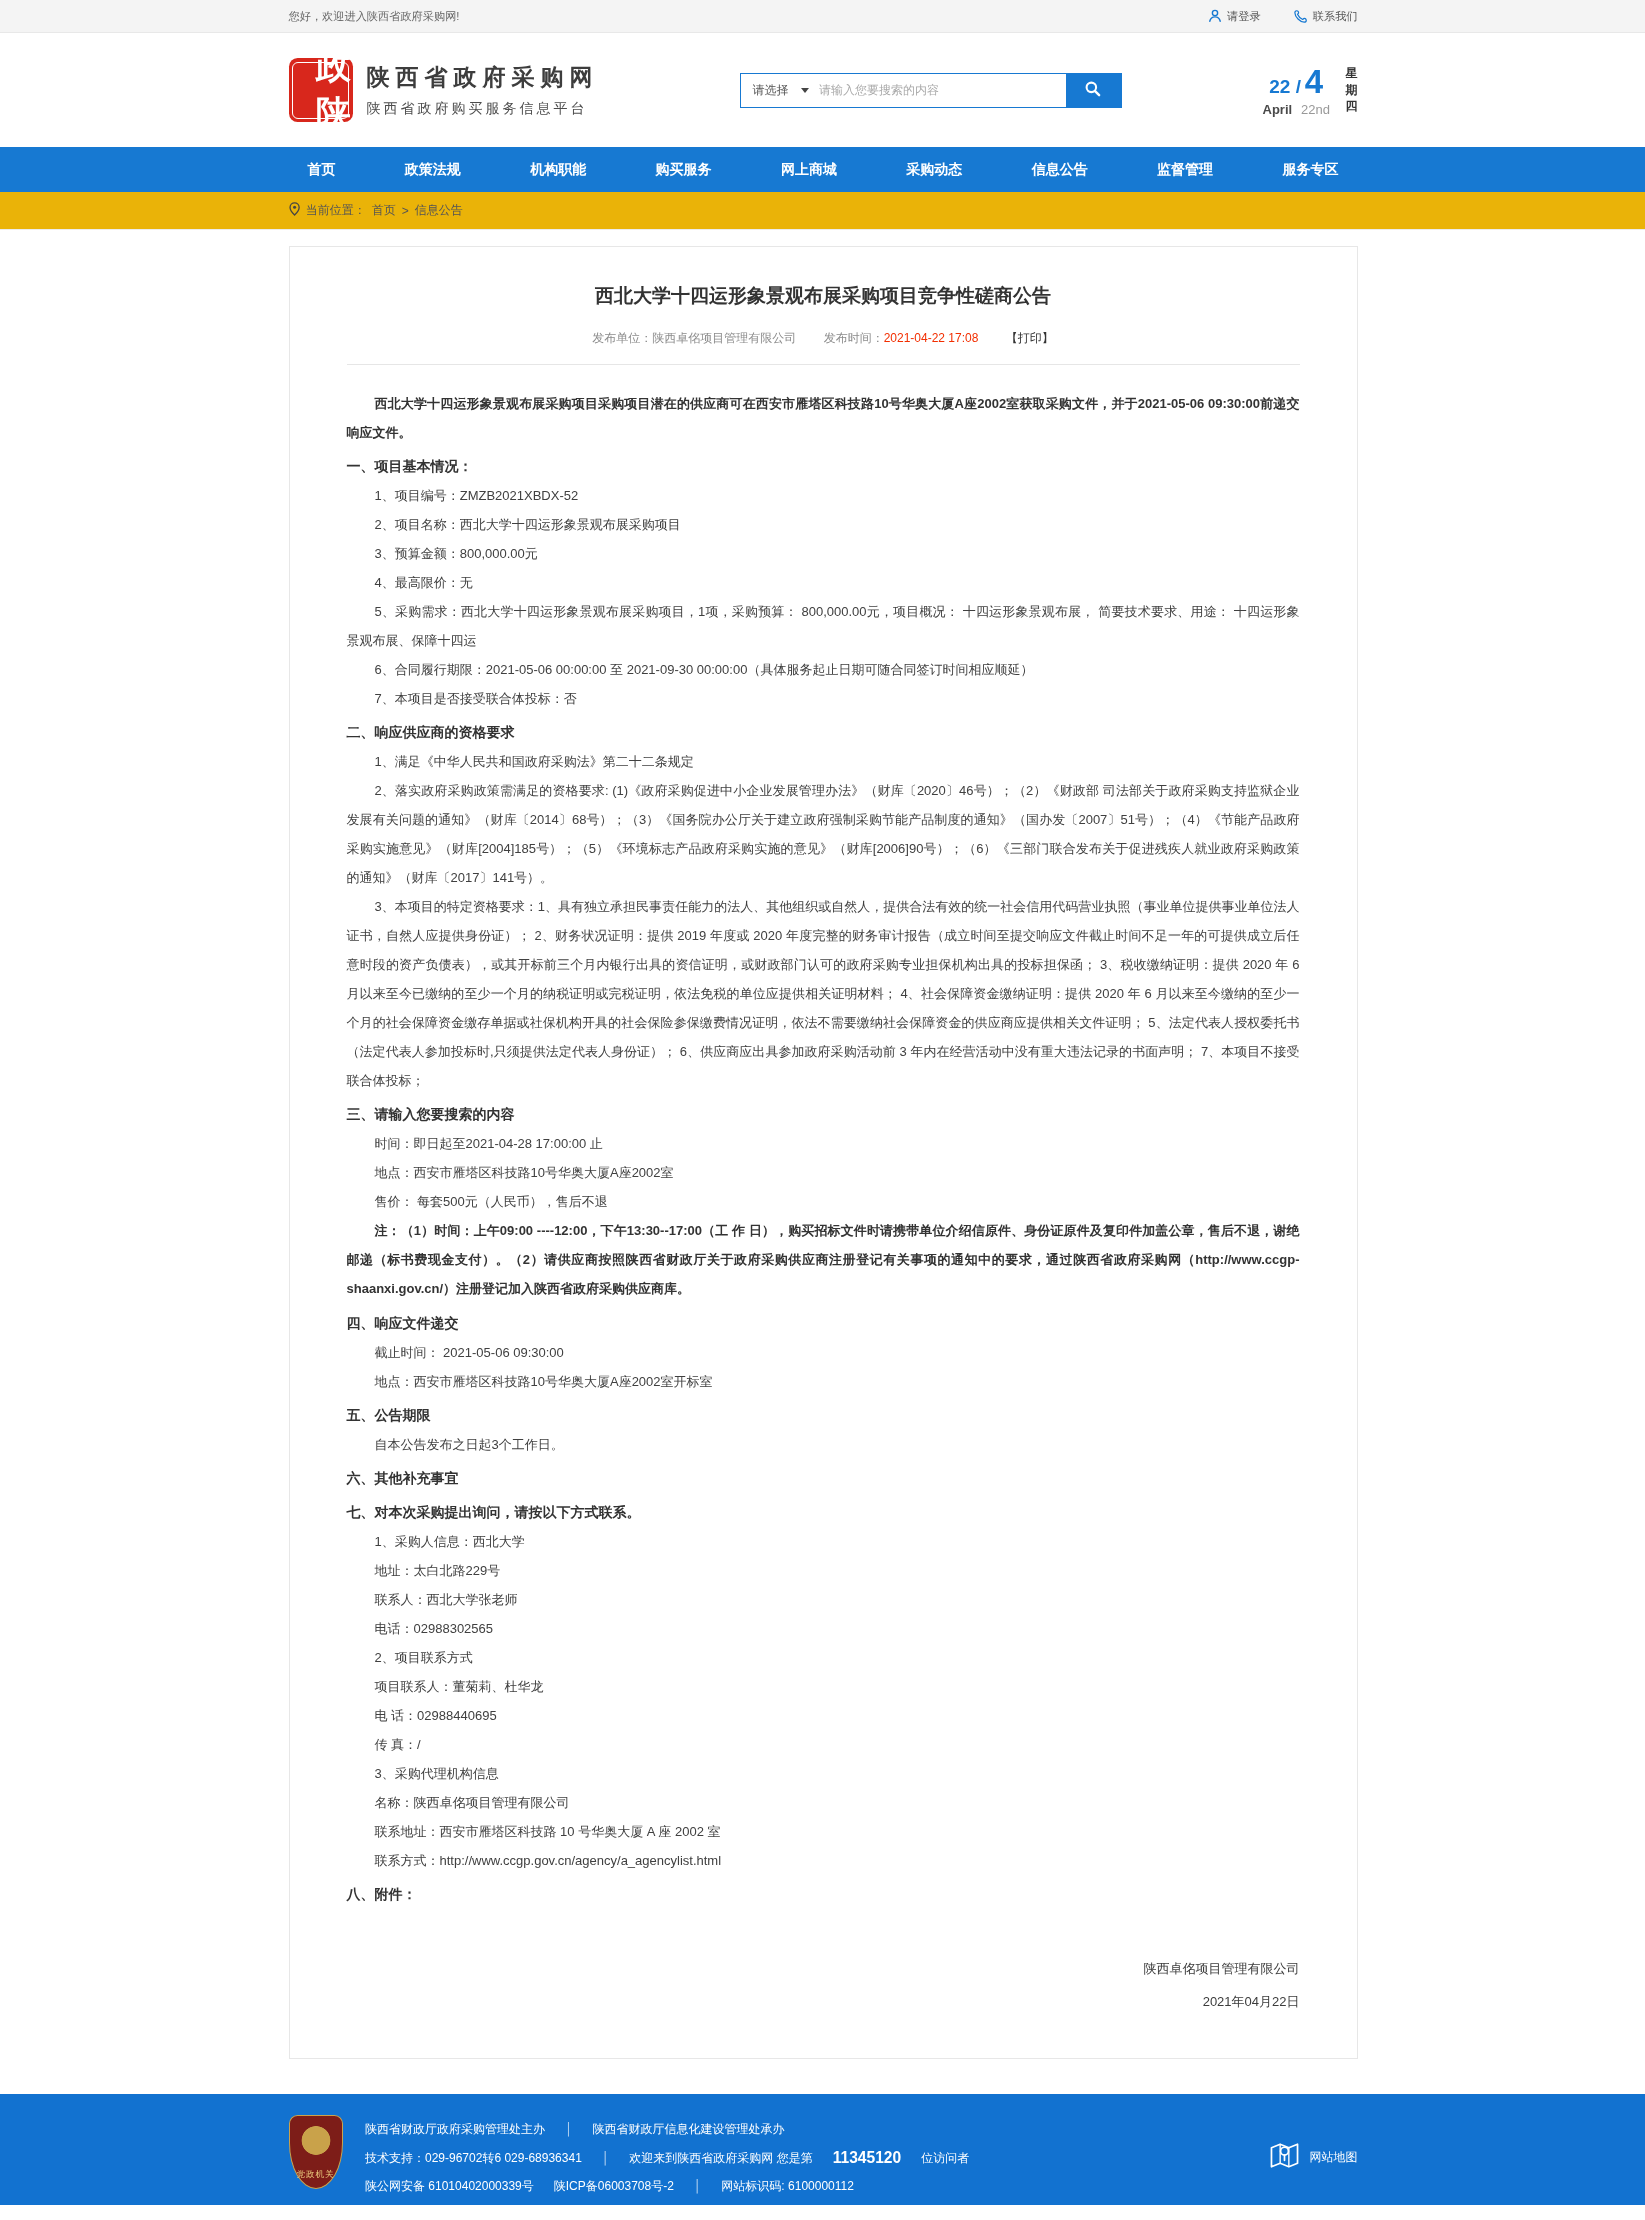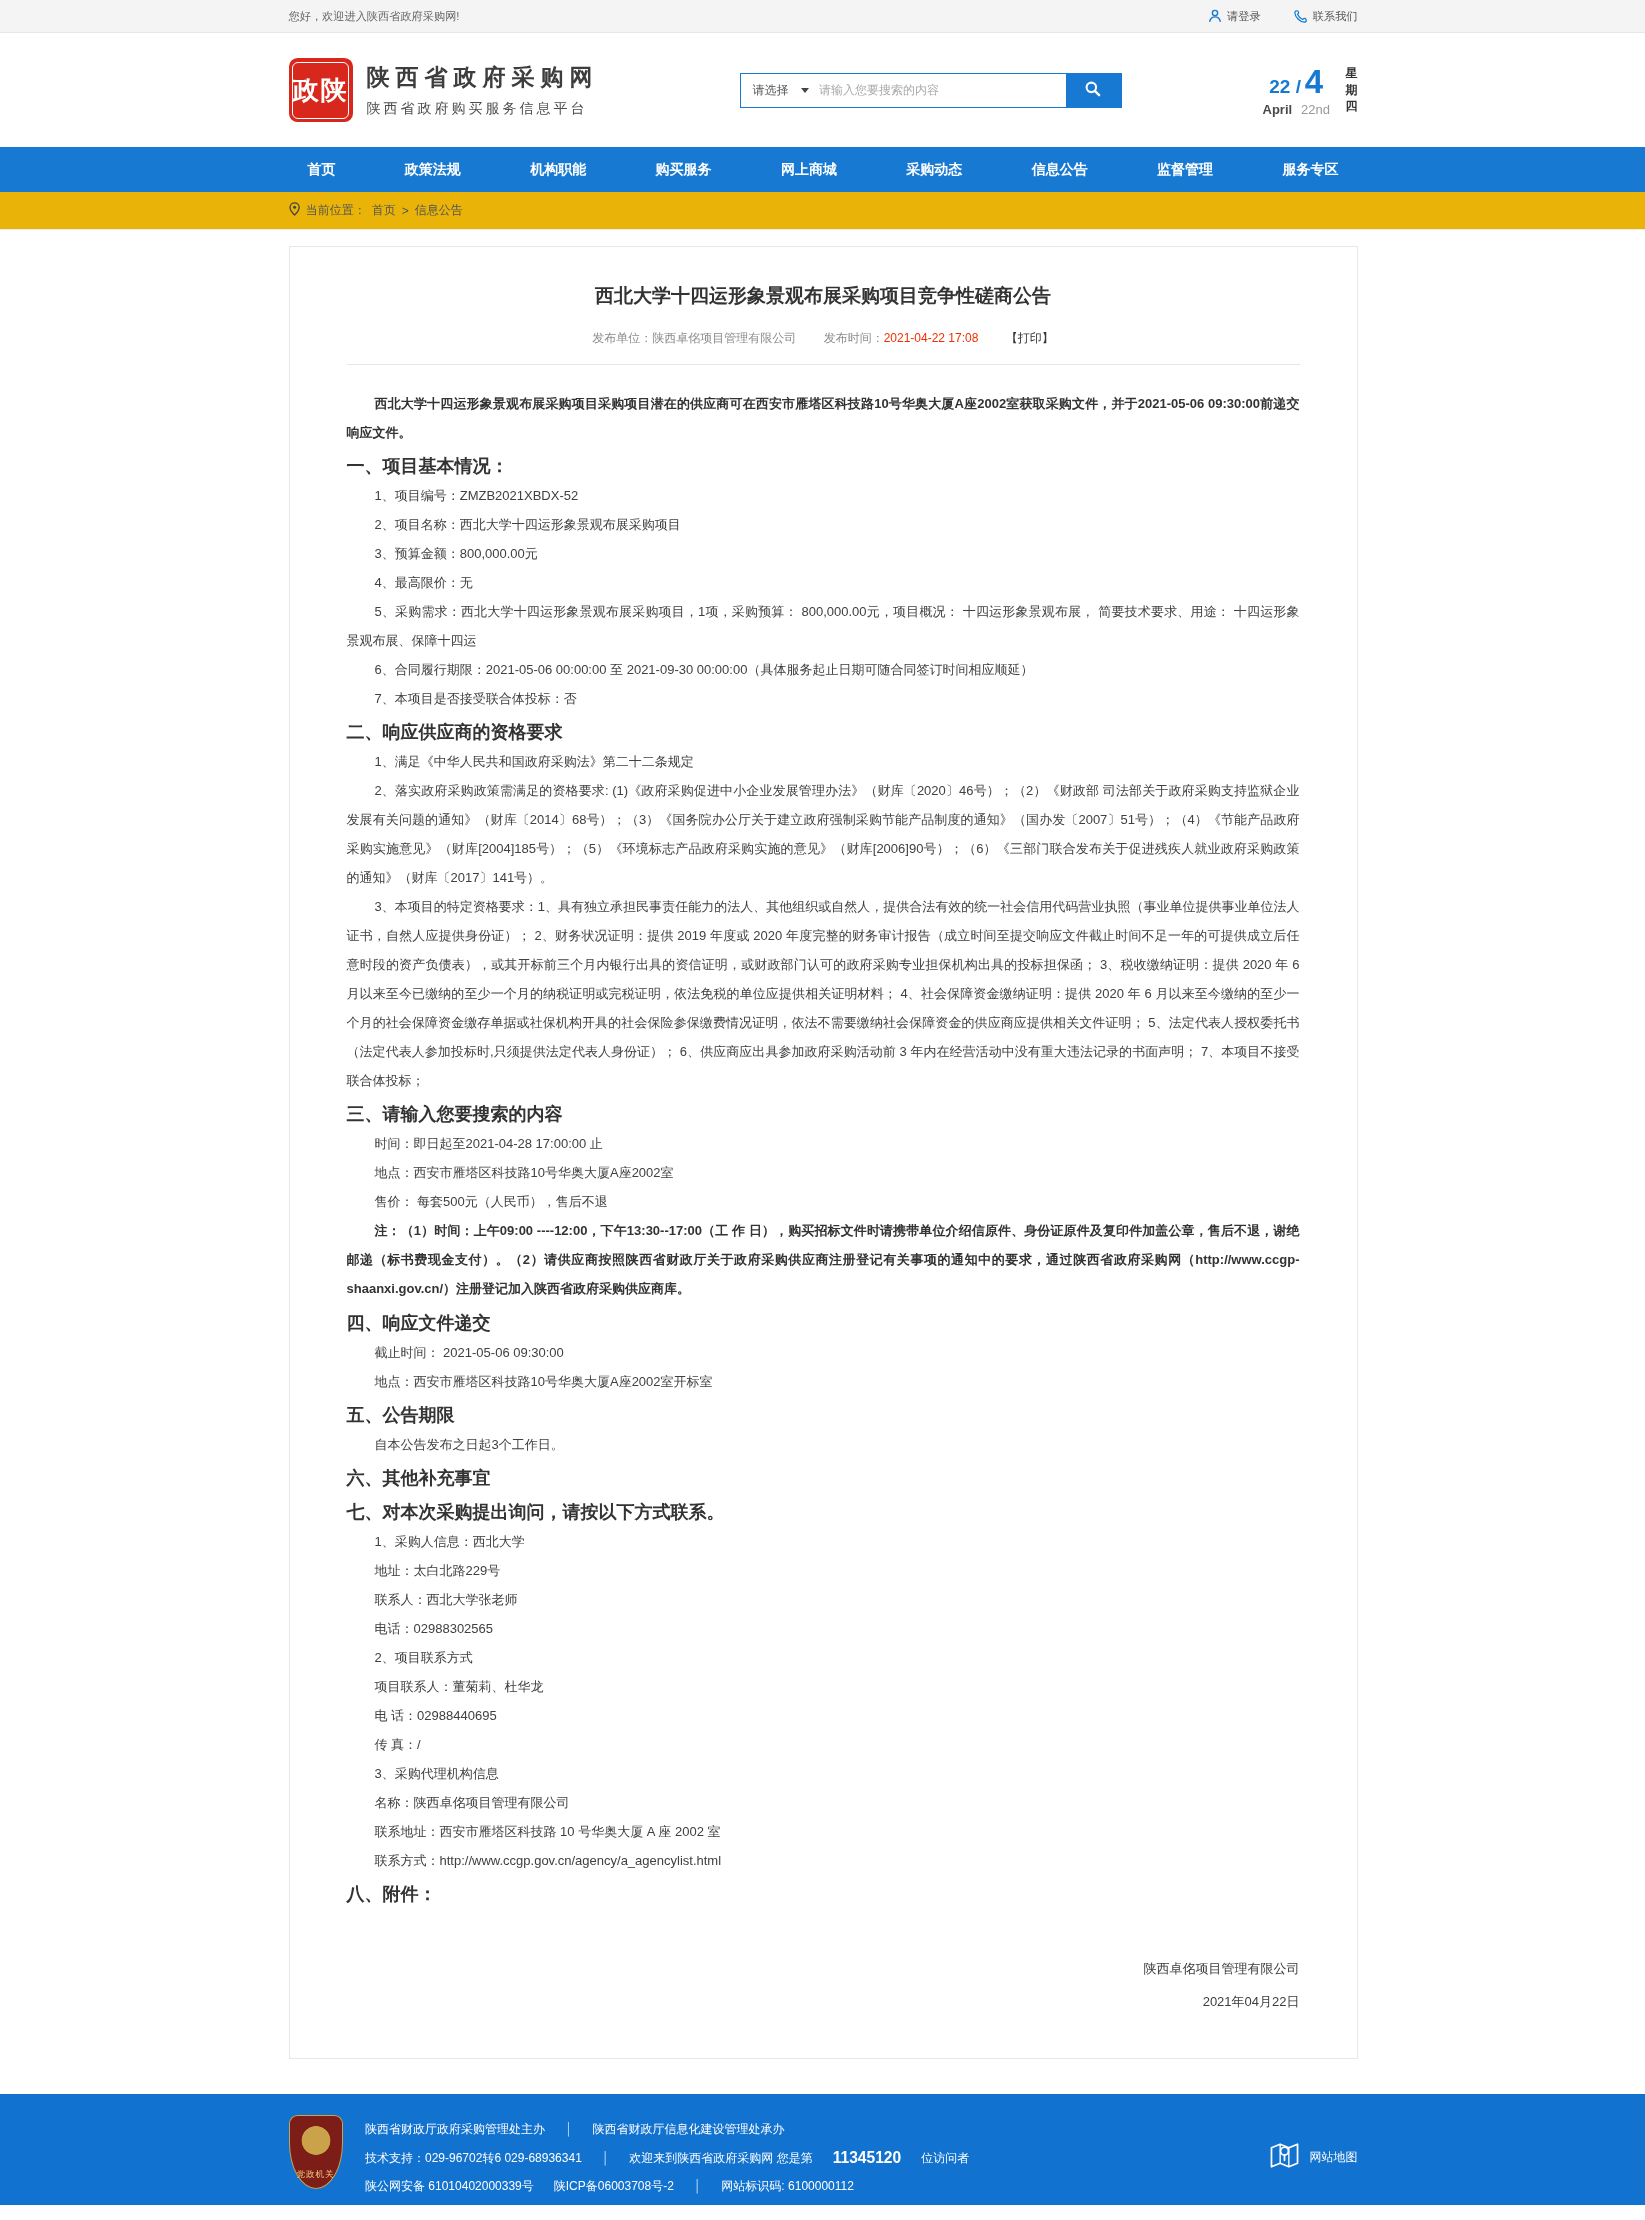--- a/index.html
+++ b/index.html
@@ -14,21 +14,21 @@
   .topbar-links { display:flex; align-items:center; gap:33px; }
   .toplink { display:flex; align-items:center; gap:5.2px; font-size:11.2px; color:#555; cursor:pointer; }
   .toplink svg { display:block; }
 
   
   .header { height:114px; background:#fff; }
   .header .wrap { display:flex; align-items:center; justify-content:space-between; height:100%; }
   .brand { display:flex; align-items:center; gap:14px; }
   .logo-seal { width:64px; height:64px; background:#d8271c; border-radius:8.6px; display:flex; align-items:center; justify-content:center; position:relative; }
   .logo-seal:after { content:""; position:absolute; inset:3.5px; border:1.7px solid #fff; border-radius:6px; }
-  .logo-seal span { color:#fff; font-size:26px; font-weight:bold; letter-spacing:1.7px; z-index:1; }
+  .logo-seal span { color:#fff; font-size:35px; font-weight:bold; letter-spacing:1.7px; z-index:1;text-align:right; }
   .site-name { font-size:23px; font-weight:bold; color:#3d3d3d; letter-spacing:6px; }
   .site-sub { margin-top:7px; font-size:14px; color:#4d4d4d; letter-spacing:3px; }
 
   .search { display:flex; align-items:stretch; width:382px; height:35px; border:1.7px solid #1779d2; background:#fff; }
   .search-select { display:flex; align-items:center; gap:12px; padding:0 10.4px 0 12px; font-size:12px; color:#555; cursor:pointer; white-space:nowrap; }
   .caret { width:0; height:0; border-left:4.3px solid transparent; border-right:4.3px solid transparent; border-top:5.2px solid #444; }
   .search-input { flex:1; border:none; outline:none; font-size:12px; color:#333; font-family:inherit; }
   .search-input::placeholder { color:#a9a9a9; }
   .search-btn { width:55px; background:#1779d2; border:none; display:flex; align-items:center; justify-content:center; cursor:pointer; }
 
@@ -56,21 +56,21 @@
   .card { width:1069px; margin:15.6px auto 35px; border:0.9px solid #e7e7e7; background:#fff; padding:36px 57px 40px; }
   .art-title { text-align:center; font-size:19px; font-weight:bold; color:#333; }
   .art-meta { margin-top:21px; padding-bottom:17.3px; border-bottom:0.9px solid #e6e6e6; text-align:center; font-size:12px; color:#8c8c8c; }
   .art-meta .seg { margin:0 12px; }
   .art-meta .red { color:#f22e00; }
   .art-meta .print { color:#333; cursor:pointer; }
 
   .art-body { margin-top:24px; }
   .blk { font-size:13px; line-height:29px; color:#404040; }
   .blk.intro { font-weight:bold; color:#333; text-indent:28px; text-align:justify; }
-  .blk.h { font-weight:bold; font-size:18px; color:#333; margin-top:5.2px; }
+  .blk.h { font-weight:bold; font-size:14px; color:#333; margin-top:5.2px; }
   .blk.i { padding-left:28px; }
   .blk.p { text-indent:28px; text-align:justify; }
   .blk.n { font-weight:bold; color:#333; text-indent:28px; text-align:justify; }
 
   .signature { margin-top:43px; text-align:right; font-size:13px; color:#3c3c3c; line-height:33px; }
 
   
   .footer { background:#1272d0; height:111px; overflow:hidden; }
   .footer .wrap { display:flex; align-items:flex-start; padding-top:21px; }
   .gov-shield { width:54px; height:74px; margin-right:22.5px; flex:none;

